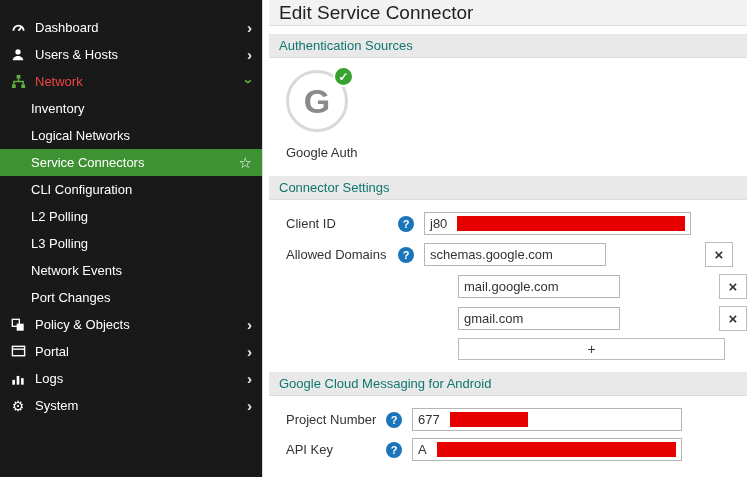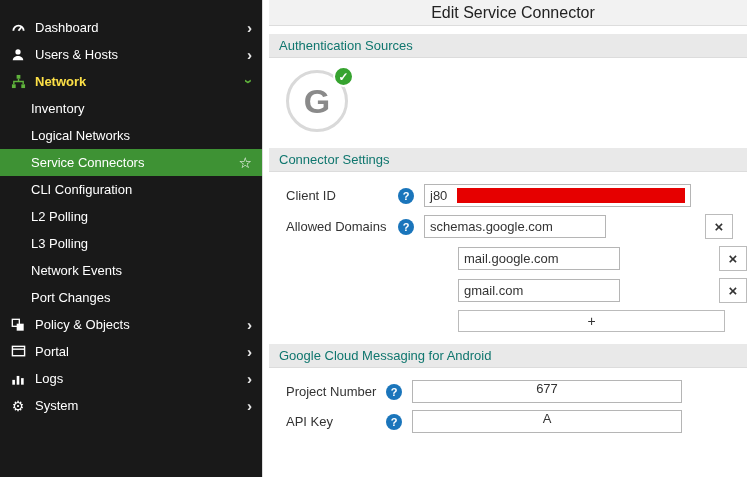--- a/index.html
+++ b/index.html
@@ -20,35 +20,35 @@
     height:27px; display:flex; align-items:center;
     font-size:13px; cursor:pointer; padding:0 10px;
   }
   .nav-item .nav-icon {
     width:16px; margin-right:9px; display:flex; justify-content:center; align-items:center;
     color:#fff; font-size:14px; flex:none;
   }
   .nav-item .nav-label { flex:1; white-space:nowrap; }
   .chev { color:#e8e8e8; font-size:15px; font-weight:bold; line-height:1; }
   .chev.down { transform:rotate(90deg); color:#5fb23c; }
-  .nav-item.network-parent .nav-label { color:#fde047; font-weight:bold; }
+  .nav-item.network-parent .nav-label { color:#ef4444; font-weight:normal; }
   .nav-item.sub { padding-left:31px; }
   .nav-item.active { background:#3e9234; }
   .star { margin-left:auto; font-size:15px; color:#fff; }
   .gear-glyph { font-size:15px; }
 
   
   .main {
     flex:1; background:#fff; border-left:1px solid #dcdcdc;
     padding-left:6px; overflow:hidden;
   }
   .page-header {
     height:26px; background:#f2f2f2; border-bottom:1px solid #dddddd;
     display:flex; align-items:center; padding-left:10px;
-    font-size:16px; color:#222;justify-content:center;
+    font-size:19px; color:#222;
   }
   .section-bar {
     height:24px; background:#e9e9e9; border-bottom:1px solid #dcdcdc;
     display:flex; align-items:center; padding-left:10px;
     font-size:13px; color:#0f766e; margin-top:8px;
   }
 
   
   .auth-block { padding:12px 0 8px 17px; }
   .google-circle {
@@ -74,21 +74,21 @@
     width:16px; height:16px; border-radius:50%; background:#1a75bb; color:#fff;
     font-size:11px; font-weight:bold; display:flex; align-items:center;
     justify-content:center; margin-right:10px; flex:none; cursor:pointer;
   }
   .field {
     height:23px; border:1px solid #b5b5b5; background:#fff;
     display:flex; align-items:center; padding:0 5px; overflow:hidden;gap:8px;
   }
   .field.w-main { width:267px; }
   .field.w-domain { width:182px; }
-  .field.w-gcm { width:270px;flex-direction:column; }
+  .field.w-gcm { width:270px; }
   .redact { background:#e60000; height:15px; flex:none; }
   .redact.fill { flex:1; margin-left:2px; }
   .redact.short { width:78px; margin-left:2px; }
   .indent { margin-left:138px;padding-left:34px; }
   .x-btn {
     width:28px; height:25px; border:1px solid #bbbbbb; background:#fff;
     display:flex; align-items:center; justify-content:center;
     font-size:15px; font-weight:bold; color:#333; cursor:pointer;
     margin-left:99px; flex:none;
   }
@@ -217,20 +217,21 @@
 
     <div class="section-bar">
       <span>Authentication Sources</span>
     </div>
 
     <div class="auth-block">
       <div class="google-circle">
         <span class="g-letter">G</span>
         <span class="check-badge">✓</span>
       </div>
+      <div class="provider-label">Google Auth</div>
     </div>
 
     <div class="section-bar">
       <span>Connector Settings</span>
     </div>
 
     <div class="form">
 
       <div class="form-row">
         <span class="flabel">Client ID</span>

